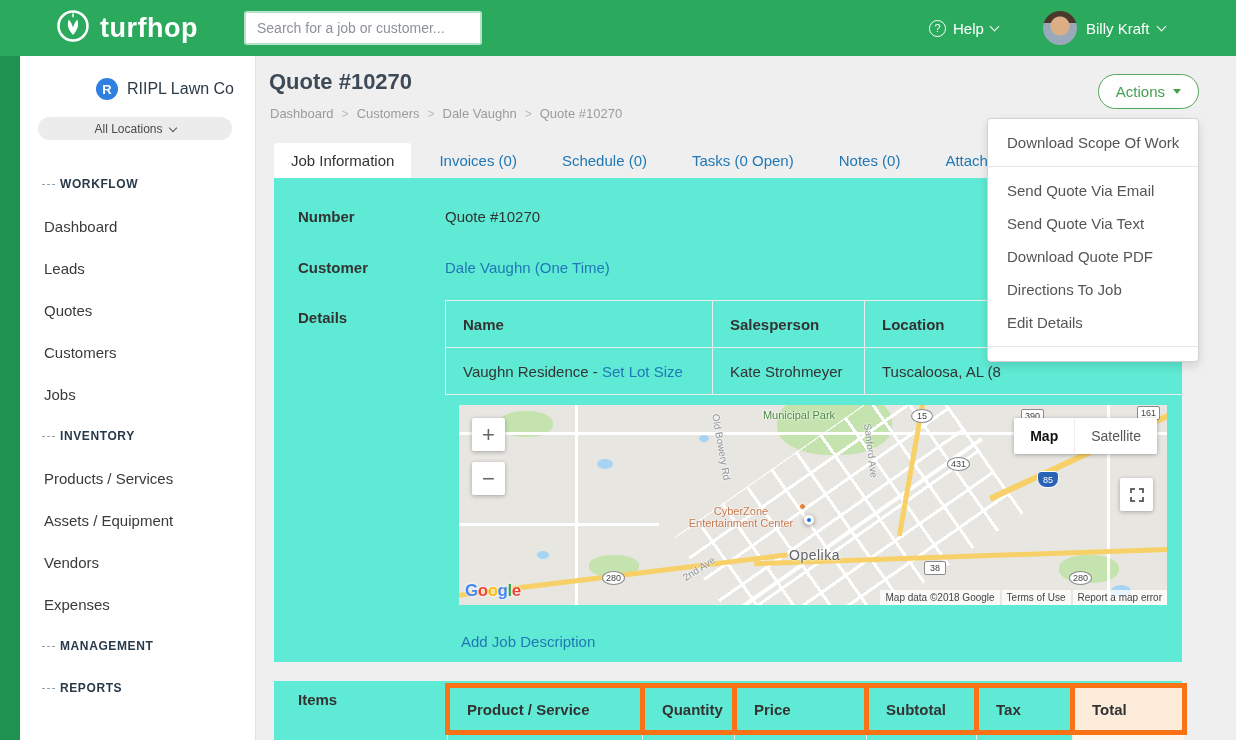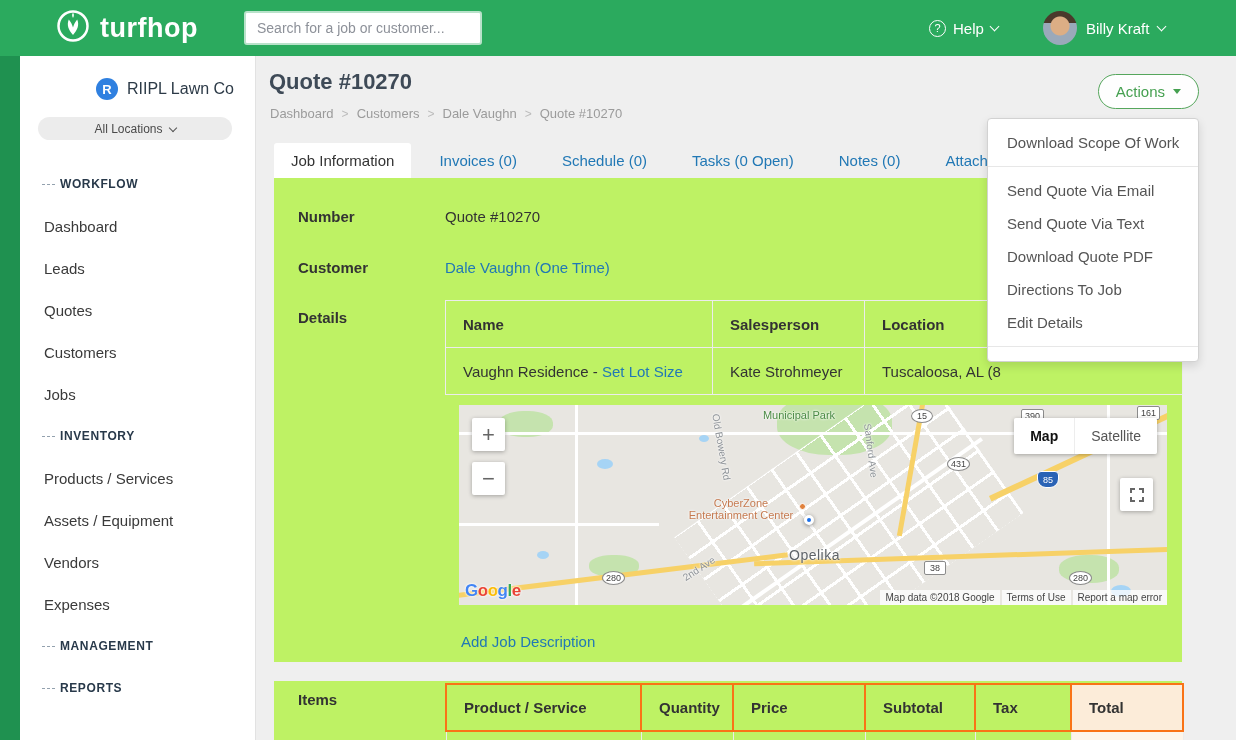--- a/index.html
+++ b/index.html
@@ -38,48 +38,48 @@
   .crumb{cursor:pointer}
   .crumb-sep{margin:0 8px;color:#bcbcbc;font-size:12px}
   .actions{position:absolute;right:37px;top:18px;height:35px;padding:0 17px;background:#fefefe;border:1px solid #55a65c;border-radius:18px;color:#45a050;font-size:15px;display:flex;align-items:center;gap:8px;cursor:pointer}
   .caret{width:0;height:0;border-left:4.5px solid transparent;border-right:4.5px solid transparent;border-top:5.5px solid #45a050}
   .menu{position:absolute;right:37px;top:62px;width:212px;background:#fff;border:1px solid #d2d2d2;border-radius:4px;box-shadow:0 4px 10px rgba(0,0,0,.12);padding:7px 0;z-index:55}
   .menu-i{padding:8px 19px;font-size:15px;color:#555;cursor:pointer;white-space:nowrap}
   .menu-sep{border-top:1px solid #e7e7e7;margin:7px 0}
   .tabs{position:absolute;left:17px;top:87px;height:35px;display:flex}
   .tab{padding:0 17px;line-height:35px;font-size:15px;color:#2178b5;cursor:pointer;margin-right:11px;border-radius:3px 3px 0 0;white-space:nowrap}
   .tab.active{background:#fff;color:#333}
-  .card{position:absolute;background:#bef264}
+  .card{position:absolute;background:#5eead4}
   .card1{left:17px;top:122px;width:908px;height:484px}
   .card2{left:17px;top:625px;width:908px;height:120px}
   .flabel{position:absolute;left:24px;font-size:15px;font-weight:bold;color:#333}
   .fval{position:absolute;left:171px;font-size:15px;color:#333}
   .link{color:#2178b5;cursor:pointer}
   table{border-collapse:collapse;table-layout:fixed}
   .dtable{position:absolute;left:171px;top:122px;width:737px}
   .dtable th,.dtable td{border:1px solid #ececec;font-size:15px;color:#333;text-align:left;padding:0 17px;height:47px;overflow:hidden;white-space:nowrap}
   .dtable th{font-weight:bold}
   .itable{position:absolute;left:171px;top:2px;width:737px}
-  .itable th{border:2px solid #f97316;font-size:15px;color:#333;text-align:left;padding:0 17px;height:47px;font-weight:bold;white-space:nowrap;overflow:hidden}
+  .itable th{border:5px solid #f97316;font-size:15px;color:#333;text-align:left;padding:0 17px;height:47px;font-weight:bold;white-space:nowrap;overflow:hidden}
   .itable td{border:1px solid #ececec;height:47px}
   .th-total{background:#fcecd9}
   .td-total{background:#fdf5ea}
   .add-desc{position:absolute;left:187px;top:455px;font-size:15px}
 
   
   .map{position:absolute;left:185px;top:227px;width:708px;height:200px;background:#e8e6e1;overflow:hidden;cursor:grab}
   .m-abs{position:absolute}
   .park{background:#c5e3ae;border-radius:45%}
   .water{background:#a6d4f5;border-radius:50%}
   .road{background:#fff}
   .hwy{background:#f7d167}
   .grid{left:240px;top:30px;width:300px;height:180px;transform:rotate(-35deg);background:repeating-linear-gradient(0deg,rgba(0,0,0,0) 0 23px,#fff 23px 26px),repeating-linear-gradient(90deg,rgba(0,0,0,0) 0 27px,#fff 27px 30px)}
   .mlabel{position:absolute;color:#8e9398;font-size:10px;text-shadow:0 0 2px #fff,0 0 3px #fff;white-space:nowrap}
   .park-label{left:295px;top:4px;width:90px;white-space:normal;text-align:center;color:#4b8b45;font-size:11px}
-  .poi-label{left:222px;top:92px;width:120px;white-space:normal;text-align:center;color:#c57a50;font-size:11px;line-height:12px}
+  .poi-label{left:222px;top:100px;width:120px;white-space:normal;text-align:center;color:#c57a50;font-size:11px;line-height:12px}
   .city-label{left:330px;top:142px;color:#5f6469;font-size:14px;letter-spacing:.5px}
   .street1{left:414px;top:18px;transform:rotate(83deg);transform-origin:left top}
   .street2{left:222px;top:158px;transform:rotate(-33deg)}
   .street3{left:262px;top:8px;transform:rotate(80deg);transform-origin:left top}
   .poi-dot{left:340px;top:98px;width:7px;height:7px;border-radius:50%;background:#e0813c;border:1px solid #fff}
   .marker{left:345px;top:110px;width:10px;height:10px;border-radius:50%;background:#1a6fe8;border:3px solid #fff;box-shadow:0 1px 4px rgba(0,0,0,.45)}
   .shield{position:absolute;min-width:22px;height:14px;padding:0 3px;background:#fff;border:1px solid #8b8b8b;border-radius:50%;font-size:9px;color:#444;display:flex;align-items:center;justify-content:center}
   .shield.rect{border-radius:2px}
   .shield.i85{background:#2a63b5;color:#fff;border:1px solid #fff;border-radius:4px 4px 9px 9px;height:17px}
   .zoom-btn{position:absolute;left:13px;width:33px;height:33px;background:#fff;box-shadow:0 1px 4px rgba(0,0,0,.3);border-radius:2px;color:#666;font-size:22px;display:flex;align-items:center;justify-content:center;cursor:pointer}

